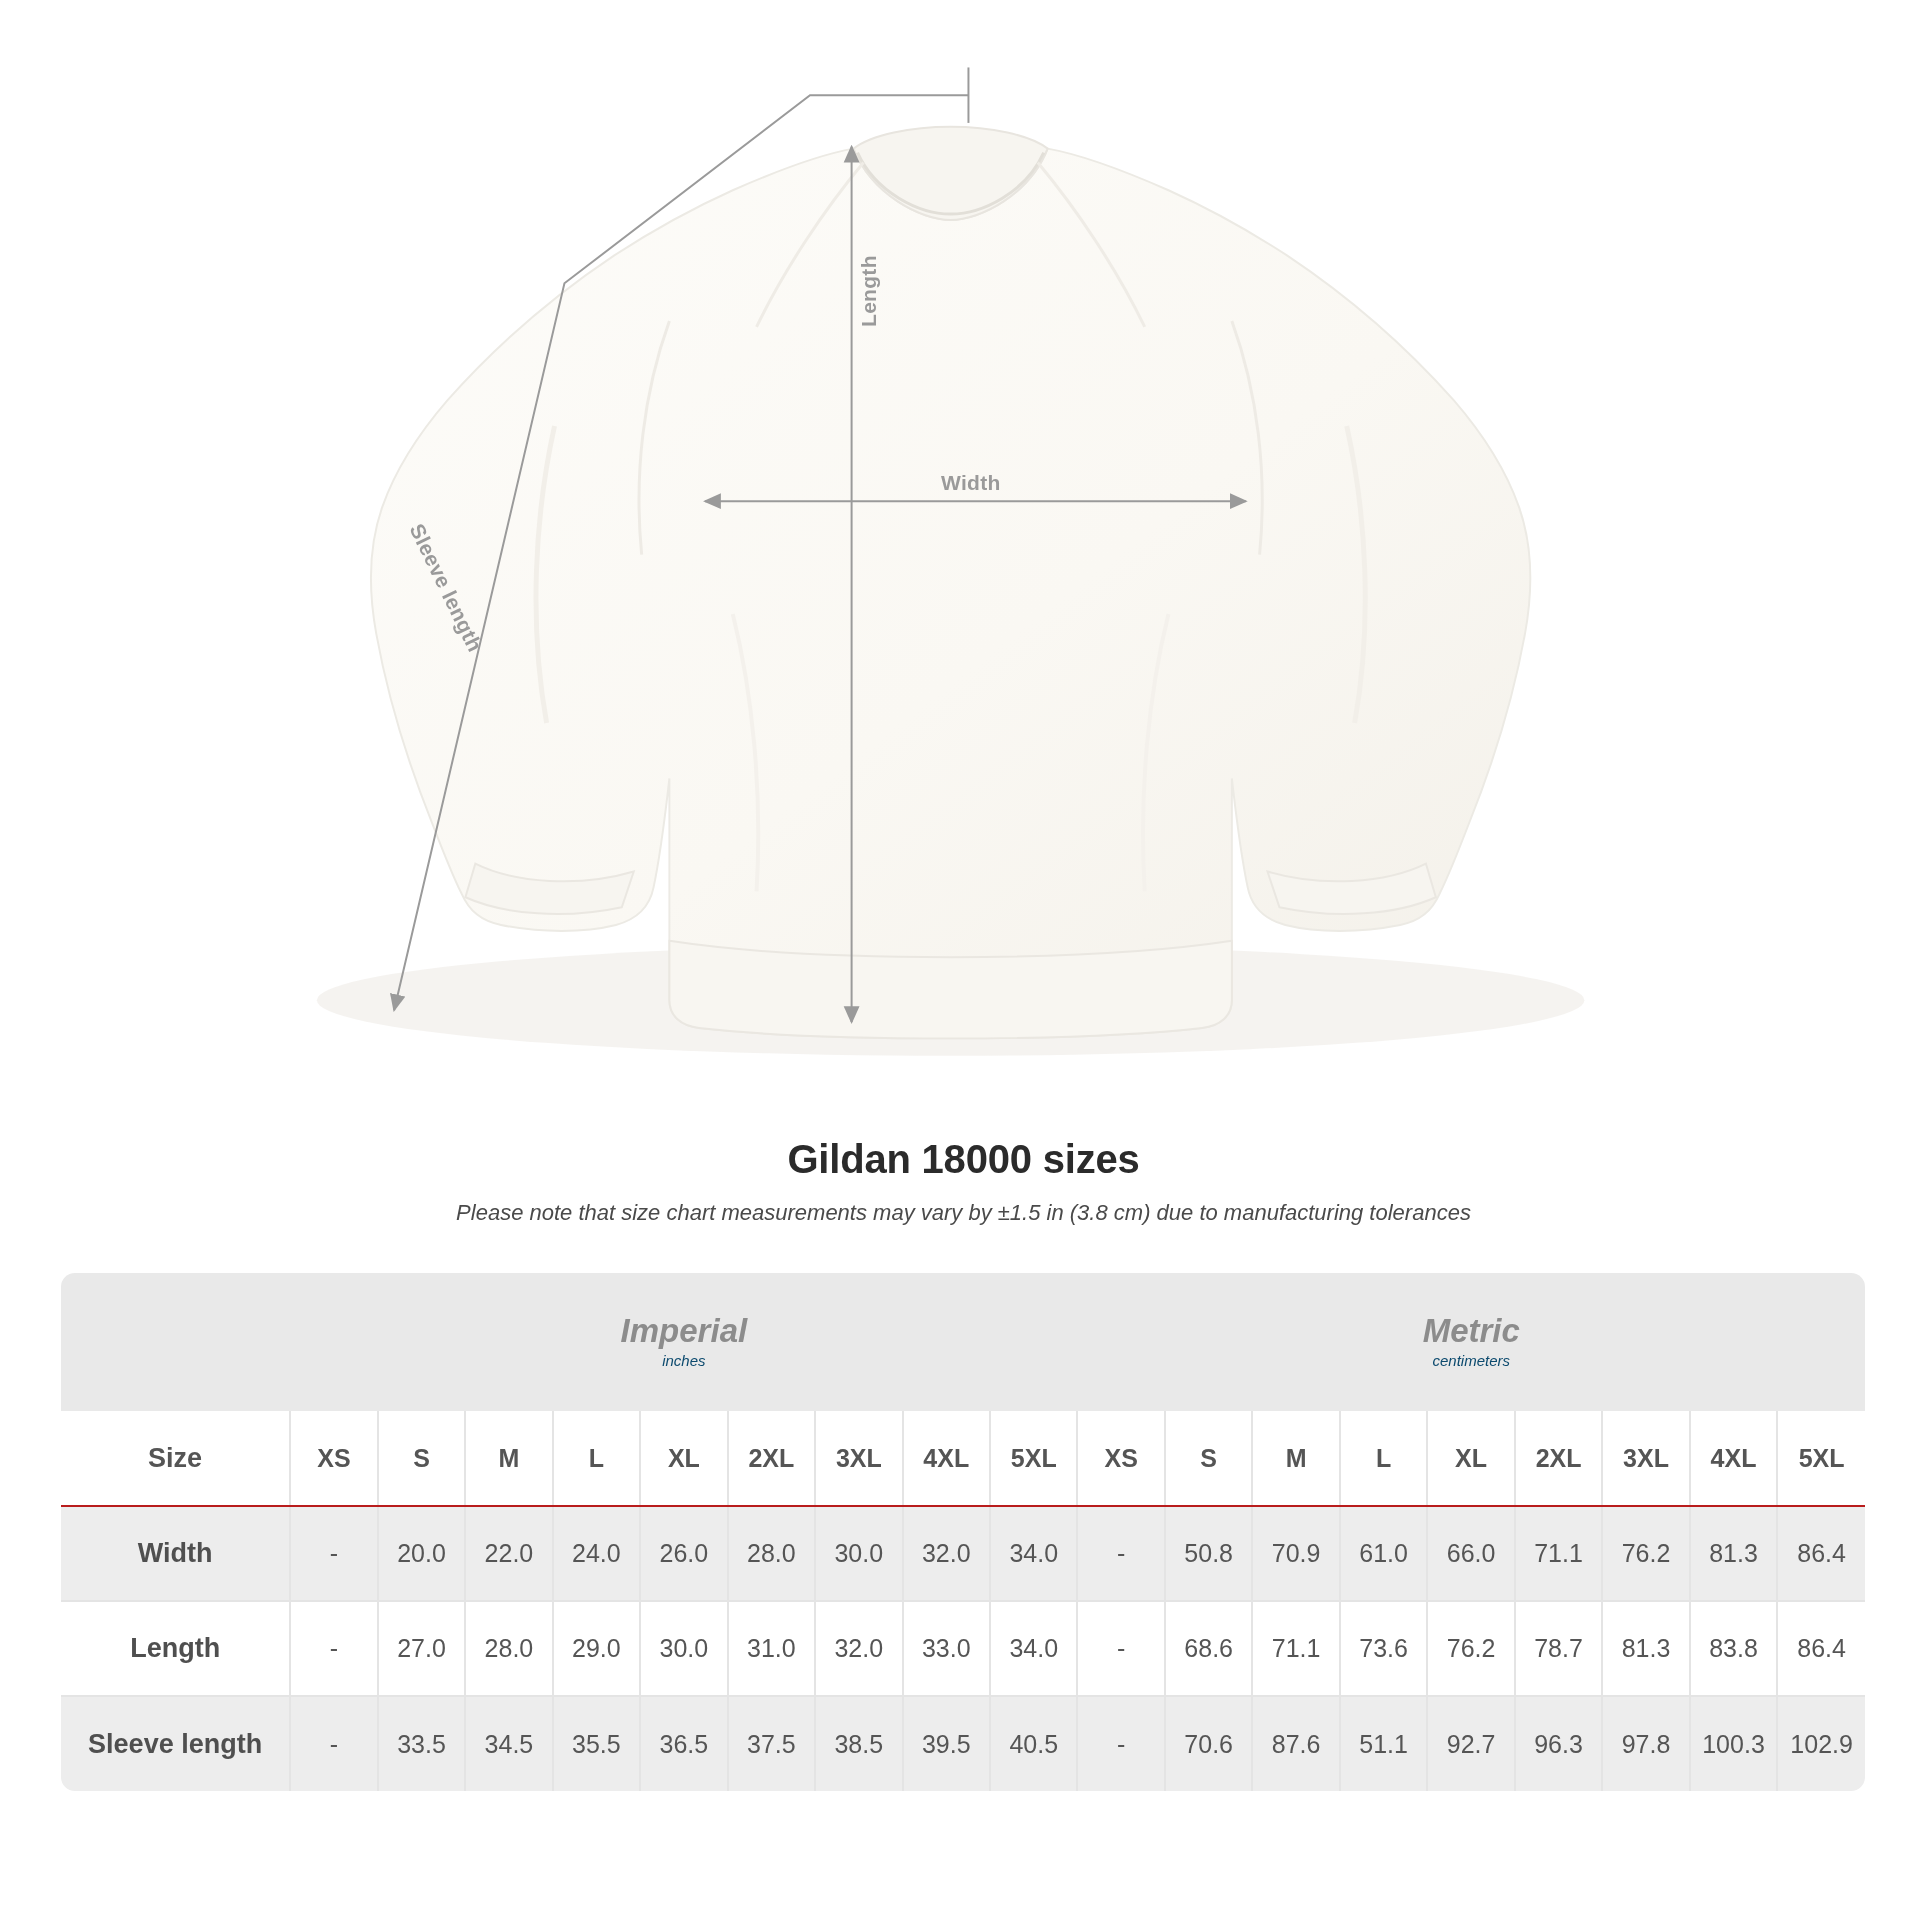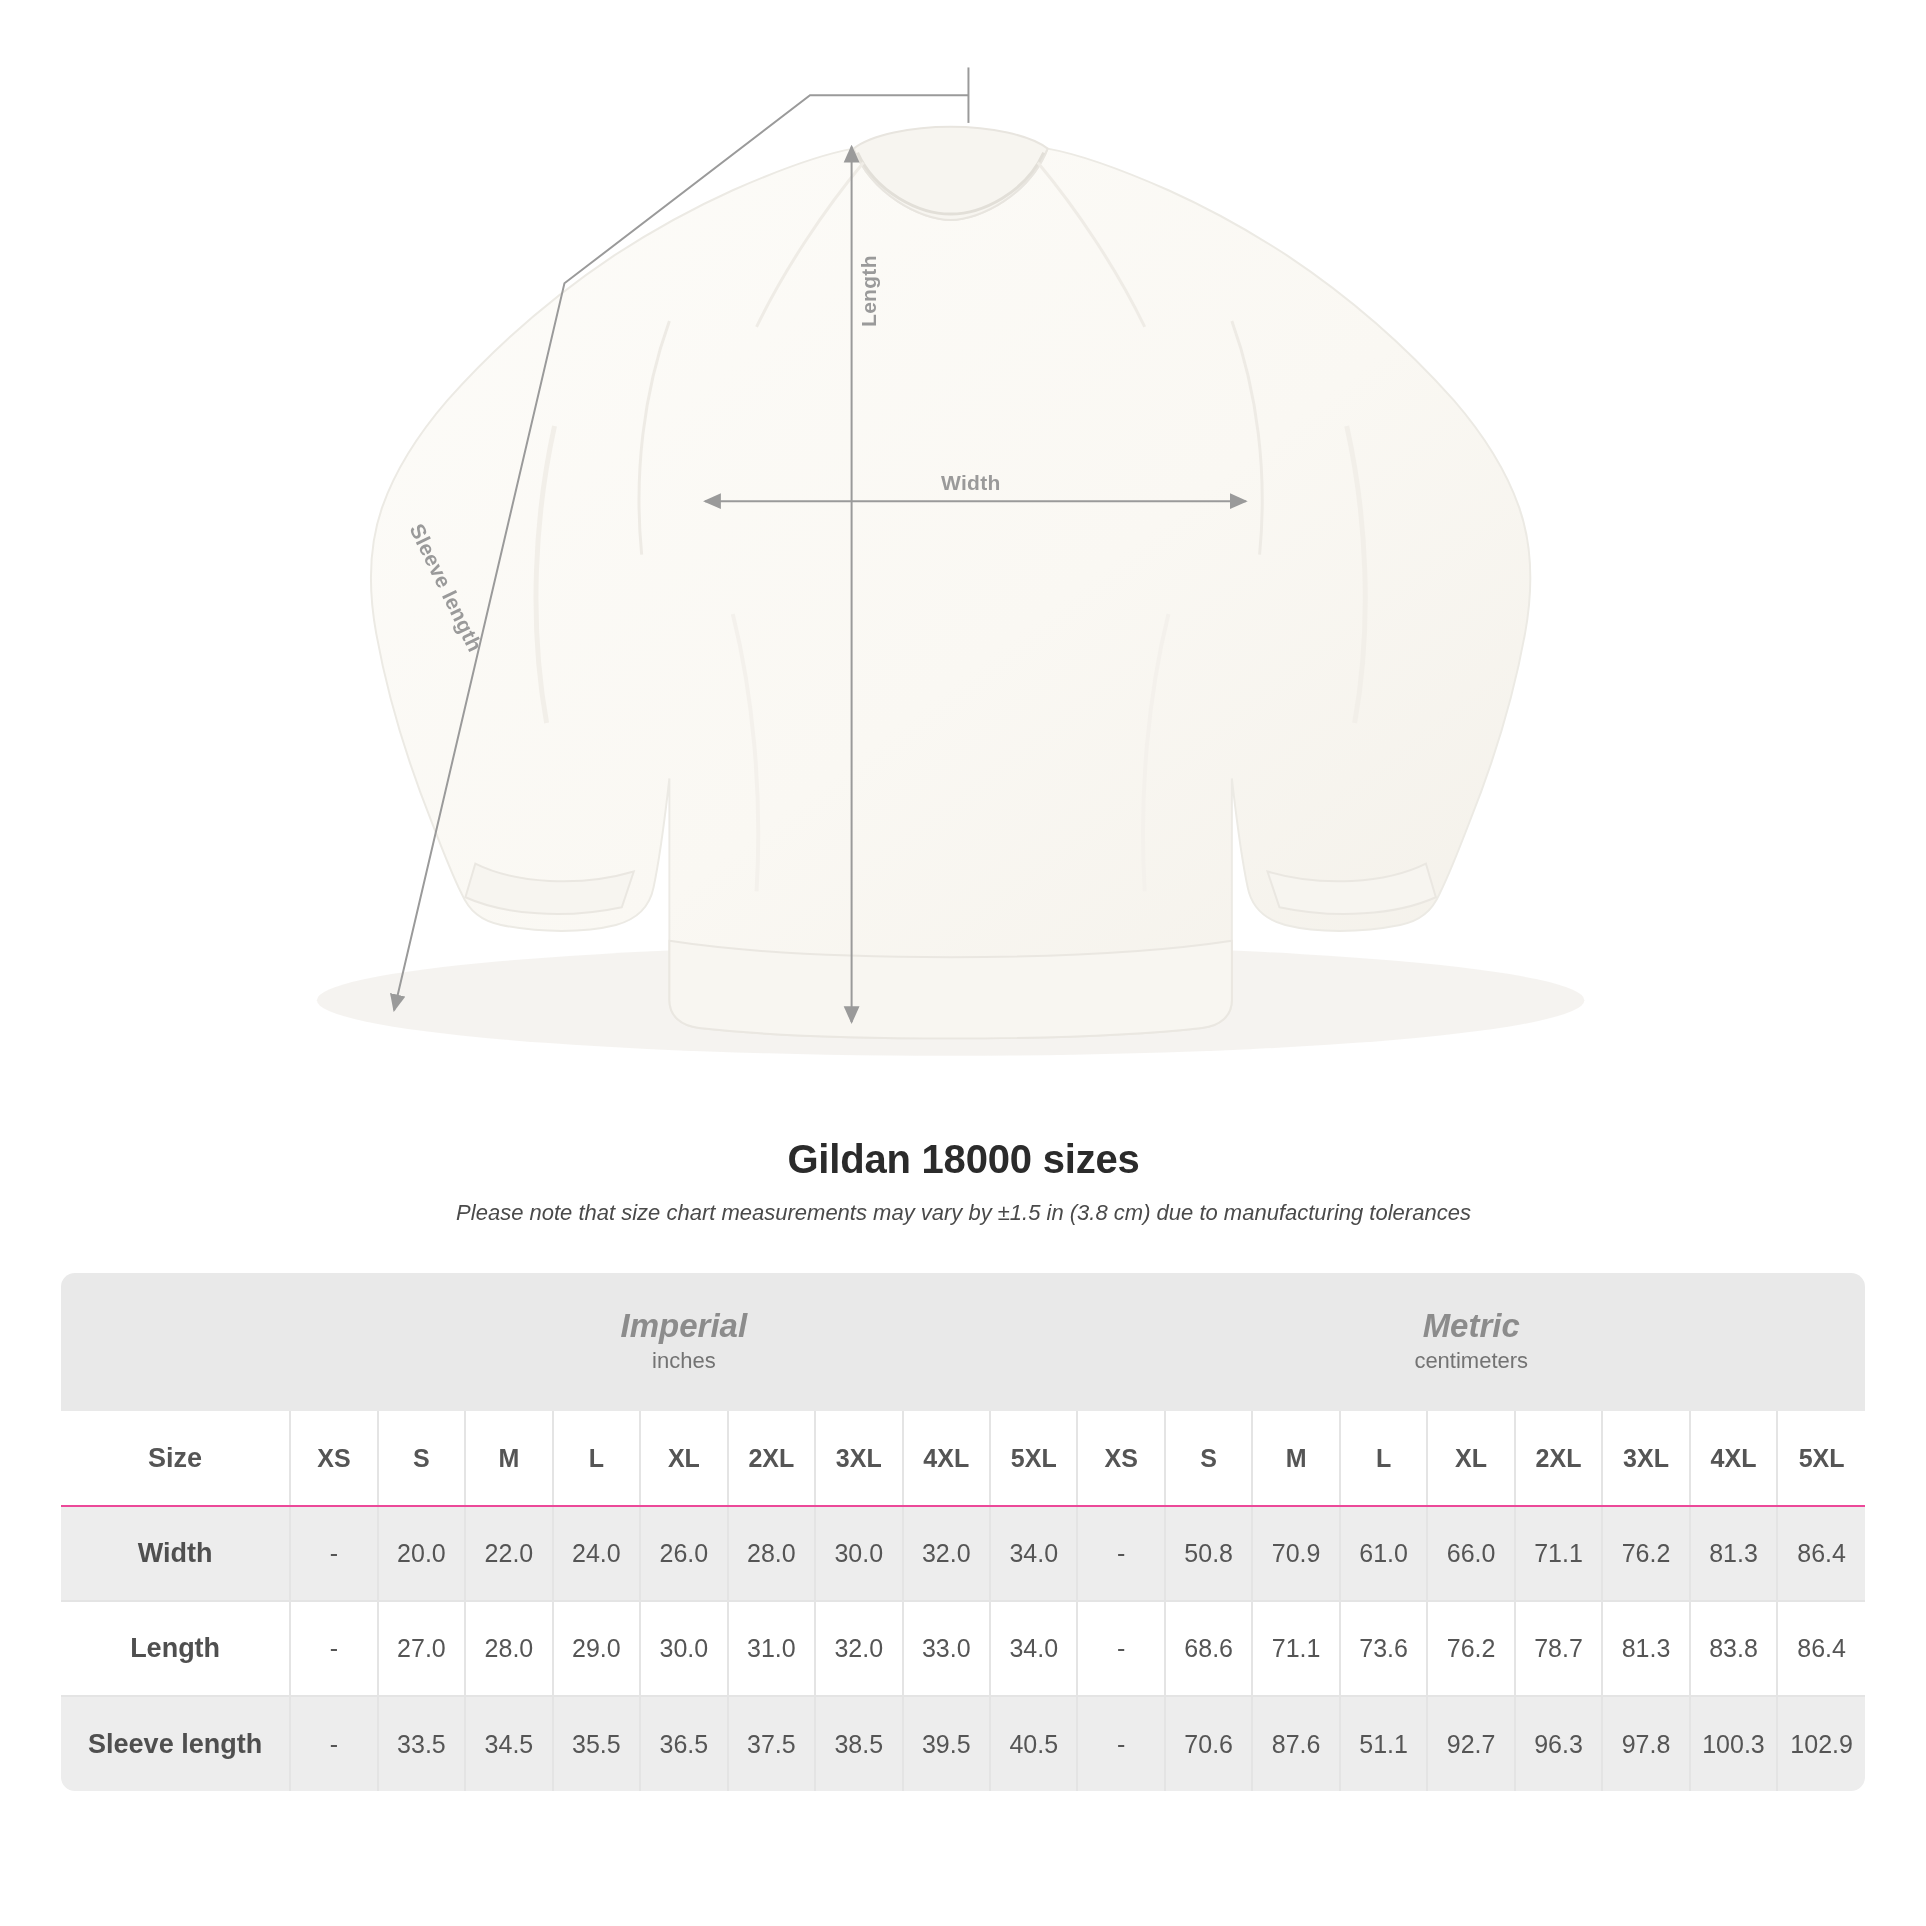--- a/index.html
+++ b/index.html
@@ -96,32 +96,33 @@
   .unit-head-row td.first-cell { border-top-left-radius: 14px; }
   .unit-head-row td.last-cell { border-top-right-radius: 14px; }
   .unit-title {
     font-size: 33px;
     font-weight: bold;
     font-style: italic;
     color: #8c8c8c;
     line-height: 1.15;
   }
   .unit-sub {
-    font-size: 22px;
-    color: #737373;
+    font-size: 15px;
+    font-style: italic;
+    color: #0c4a6e;
     line-height: 1.5;
   }
 
   .head-row td {
     height: 95px;
     background: #ffffff;
     font-weight: bold;
     color: #5d5d5d;
     font-size: 26px;
-    border-bottom: 2px solid #ec4899;
+    border-bottom: 2px solid #b91c1c;
   }
   .head-row td.rowhead { font-size: 27px; }
 
   tr.data-row td {
     height: 95px;
     border-bottom: 2px solid #e4e4e4;
   }
   tr.data-row.shaded td { background: #ededed; }
   tr.data-row.plain td { background: #ffffff; }
   tr.data-row td.rowhead {

